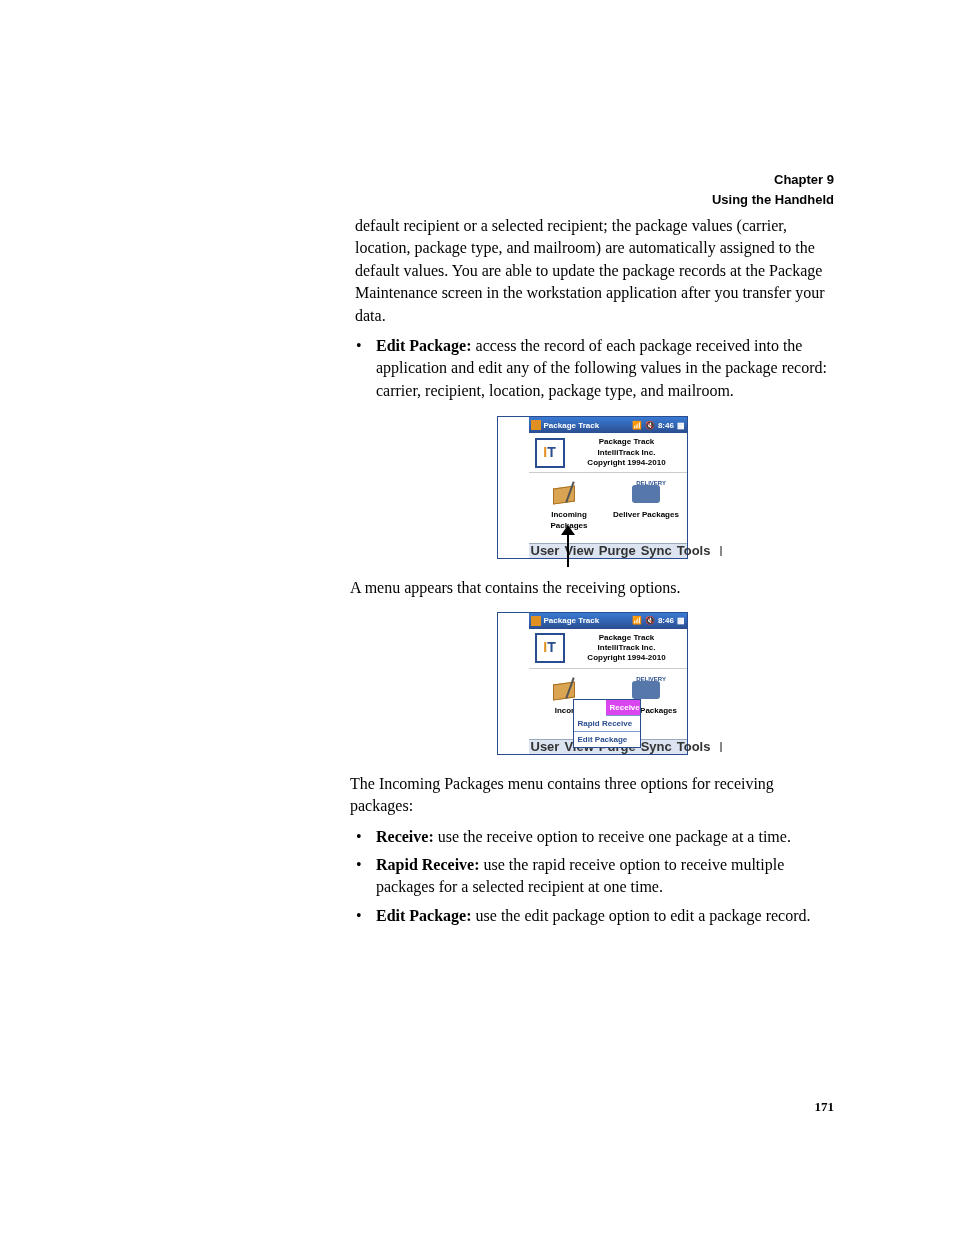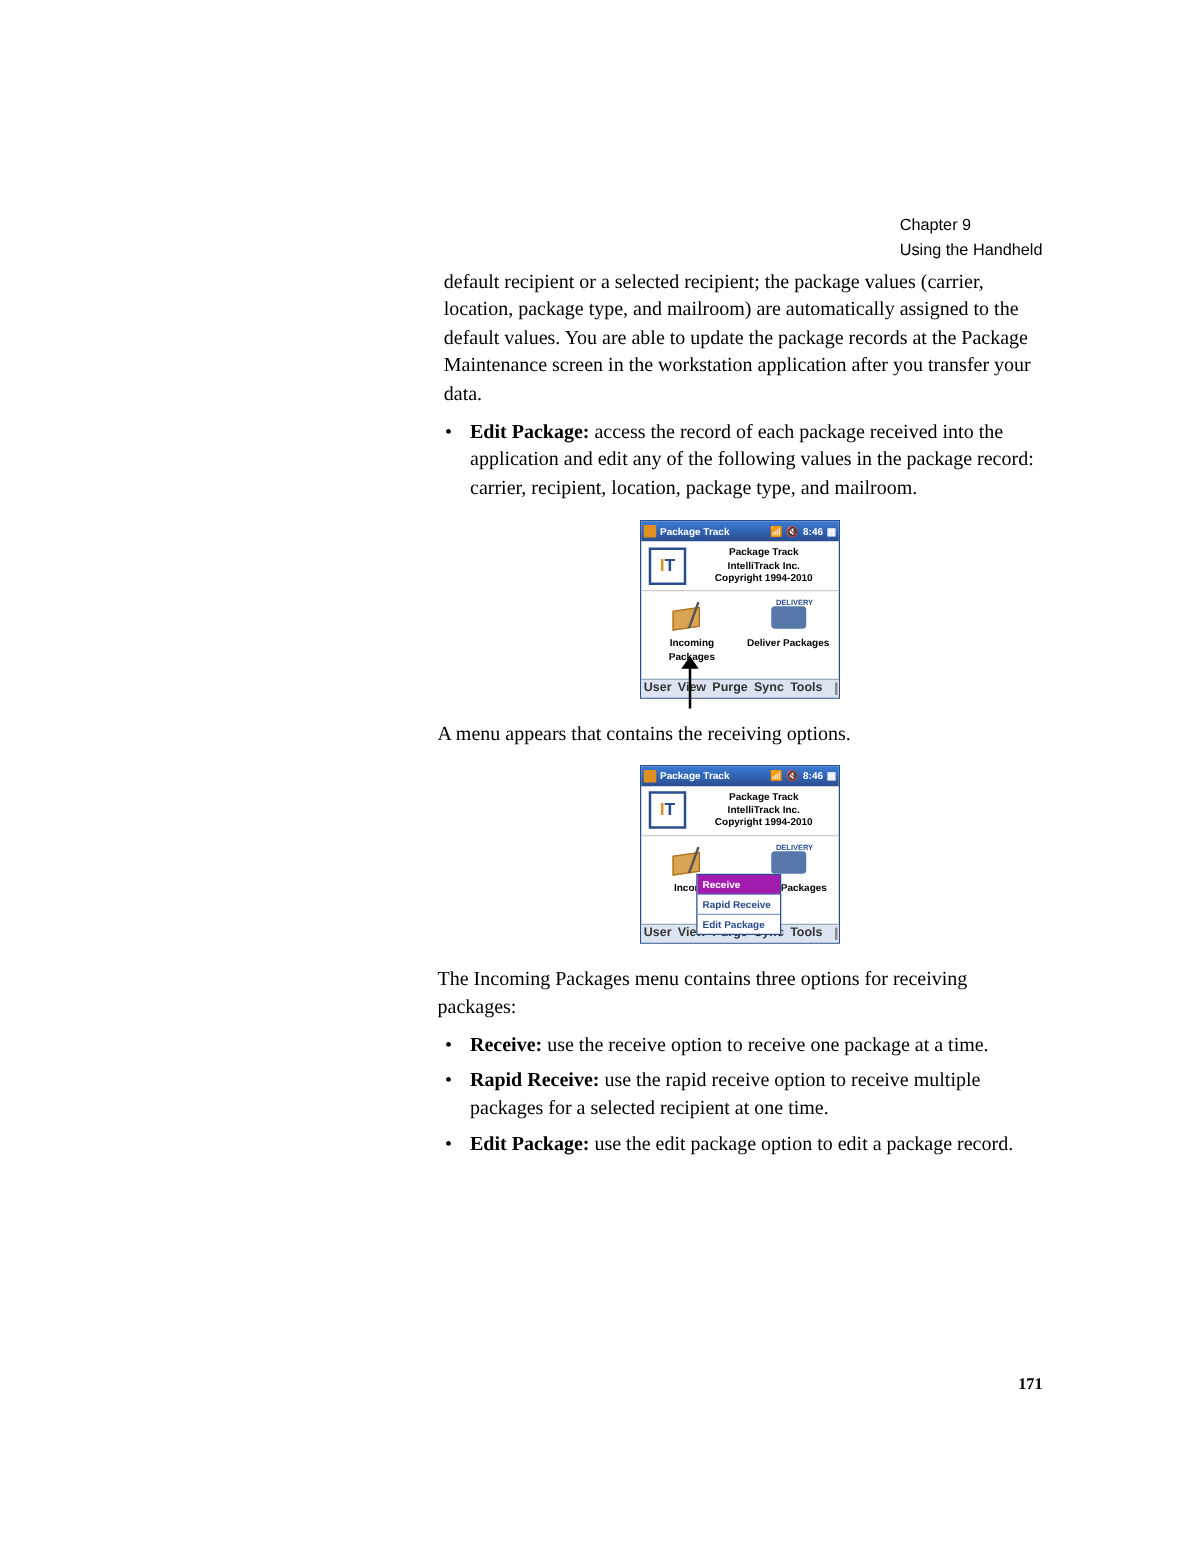--- a/index.html
+++ b/index.html
@@ -1,28 +1,28 @@
 <!DOCTYPE html>
 <html><head>
 <meta charset="utf-8">
 <style>
   html,body{margin:0;padding:0;background:#fff;color:#000;font-family:"Times New Roman",Times,serif;}
   .page{width:954px;height:1235px;position:relative;box-sizing:border-box;padding:170px 120px 0 350px;}
-  .header{position:absolute;top:170px;right:120px;font-family:Arial,Helvetica,sans-serif;font-weight:normal;font-size:13px;line-height:1.5;}
+  .header{position:absolute;top:170px;right:120px;text-align:right;font-family:Arial,Helvetica,sans-serif;font-weight:bold;font-size:13px;line-height:1.5;}
   .body{margin-top:45px;font-size:16px;line-height:1.4;}
   .para{margin:0 0 8px 0;}
   .indent{margin-left:5px;}
   ul.bul{list-style:none;margin:6px 0 14px 0;padding:0;}
   ul.bul>li{position:relative;padding-left:26px;margin-bottom:6px;}
   ul.bul>li::before{content:"•";position:absolute;left:6px;top:0;font-size:16px;}
   .center{display:flex;justify-content:center;margin:12px 0 18px 0;}
   .pagenum{position:absolute;bottom:120px;right:120px;font-family:Liberation Serif, serif;font-weight:bold;font-size:13px;}
 
   
-  .hh{width:158px;border:1px solid #2a4d8f;background:#fff;font-family:Tahoma,Arial,sans-serif;font-size:8px;}
+  .hh{width:158px;border:1px solid #2a4d8f;background:#fff;font-family:Tahoma,Arial,sans-serif;font-size:8px;padding-left:31px;}
   .hh-title{height:16px;background:linear-gradient(to bottom,#3a7bd5,#2a4d8f);color:#fff;display:flex;align-items:center;padding:0 2px;font-size:8px;font-weight:bold;}
   .hh-title .win-icon{width:10px;height:10px;background:#e09020;margin-right:3px;display:inline-block;}
   .hh-title .spacer{flex:1;}
   .hh-title .st{margin-left:3px;font-size:8px;}
   .hh-splash{display:flex;align-items:center;padding:4px 6px;border-bottom:1px solid #ccc;}
   .it-logo{width:26px;height:26px;border:2px solid #2a4d8f;display:flex;align-items:center;justify-content:center;font-weight:bold;font-size:14px;color:#2a4d8f;font-family:Arial;margin-right:8px;}
   .it-logo .bar{color:#e09020;}
   .splash-text{font-size:8px;font-weight:bold;text-align:center;line-height:1.3;flex:1;}
   .hh-icons{display:flex;justify-content:space-around;padding:6px 2px 2px 2px;min-height:62px;position:relative;}
   .hh-icon{width:66px;text-align:center;}
@@ -30,22 +30,22 @@
   .pkg-box{position:absolute;left:4px;top:8px;width:20px;height:14px;background:#d9a552;transform:skewY(-8deg);border:1px solid #a87020;}
   .pkg-pen{position:absolute;left:20px;top:2px;width:2px;height:22px;background:#555;transform:rotate(20deg);}
   .truck{position:absolute;left:6px;top:6px;width:28px;height:18px;background:#5577aa;border-radius:3px;}
   .del-label{position:absolute;right:0;top:0;font-size:6px;font-weight:bold;color:#2a4d8f;}
   .hh-icon .lbl{font-size:8px;font-weight:bold;}
   .arrow-up{position:absolute;left:32px;top:52px;}
   .arrow-up svg{display:block;}
   .hh-menu{position:absolute;left:44px;top:30px;width:66px;background:#fff;border:1px solid #2a4d8f;font-size:8px;font-weight:bold;}
   .hh-menu .mi{padding:2px 4px;border-bottom:1px solid #7a9bce;color:#2a4d8f;}
   .hh-menu .mi:last-child{border-bottom:none;}
-  .hh-menu .mi.sel{background:#a21caf;color:#fff;}
-  .hh-bottom{height:14px;background:#dbe4f0;border-top:1px solid #9ab;color:#333;font-size:10px;font-weight:bold;display:flex;align-items:center;padding:0 2px;}
+  .hh-menu .mi.sel{background:#d946ef;color:#fff;margin-left:32px;}
+  .hh-bottom{height:14px;background:#dbe4f0;border-top:1px solid #9ab;color:#333;font-size:13px;font-weight:bold;display:flex;align-items:center;padding:0 2px;}
   .hh-bottom span{margin-right:5px;}
   .hh-bottom .sp{flex:1;}
   .hh-bottom .kb{width:12px;height:8px;border:1px solid #888;background:#f4f4f4;}
 </style>
 </head>
 <body>
 <div class="page">
 
   <div class="header">
     <div>Chapter 9</div>

